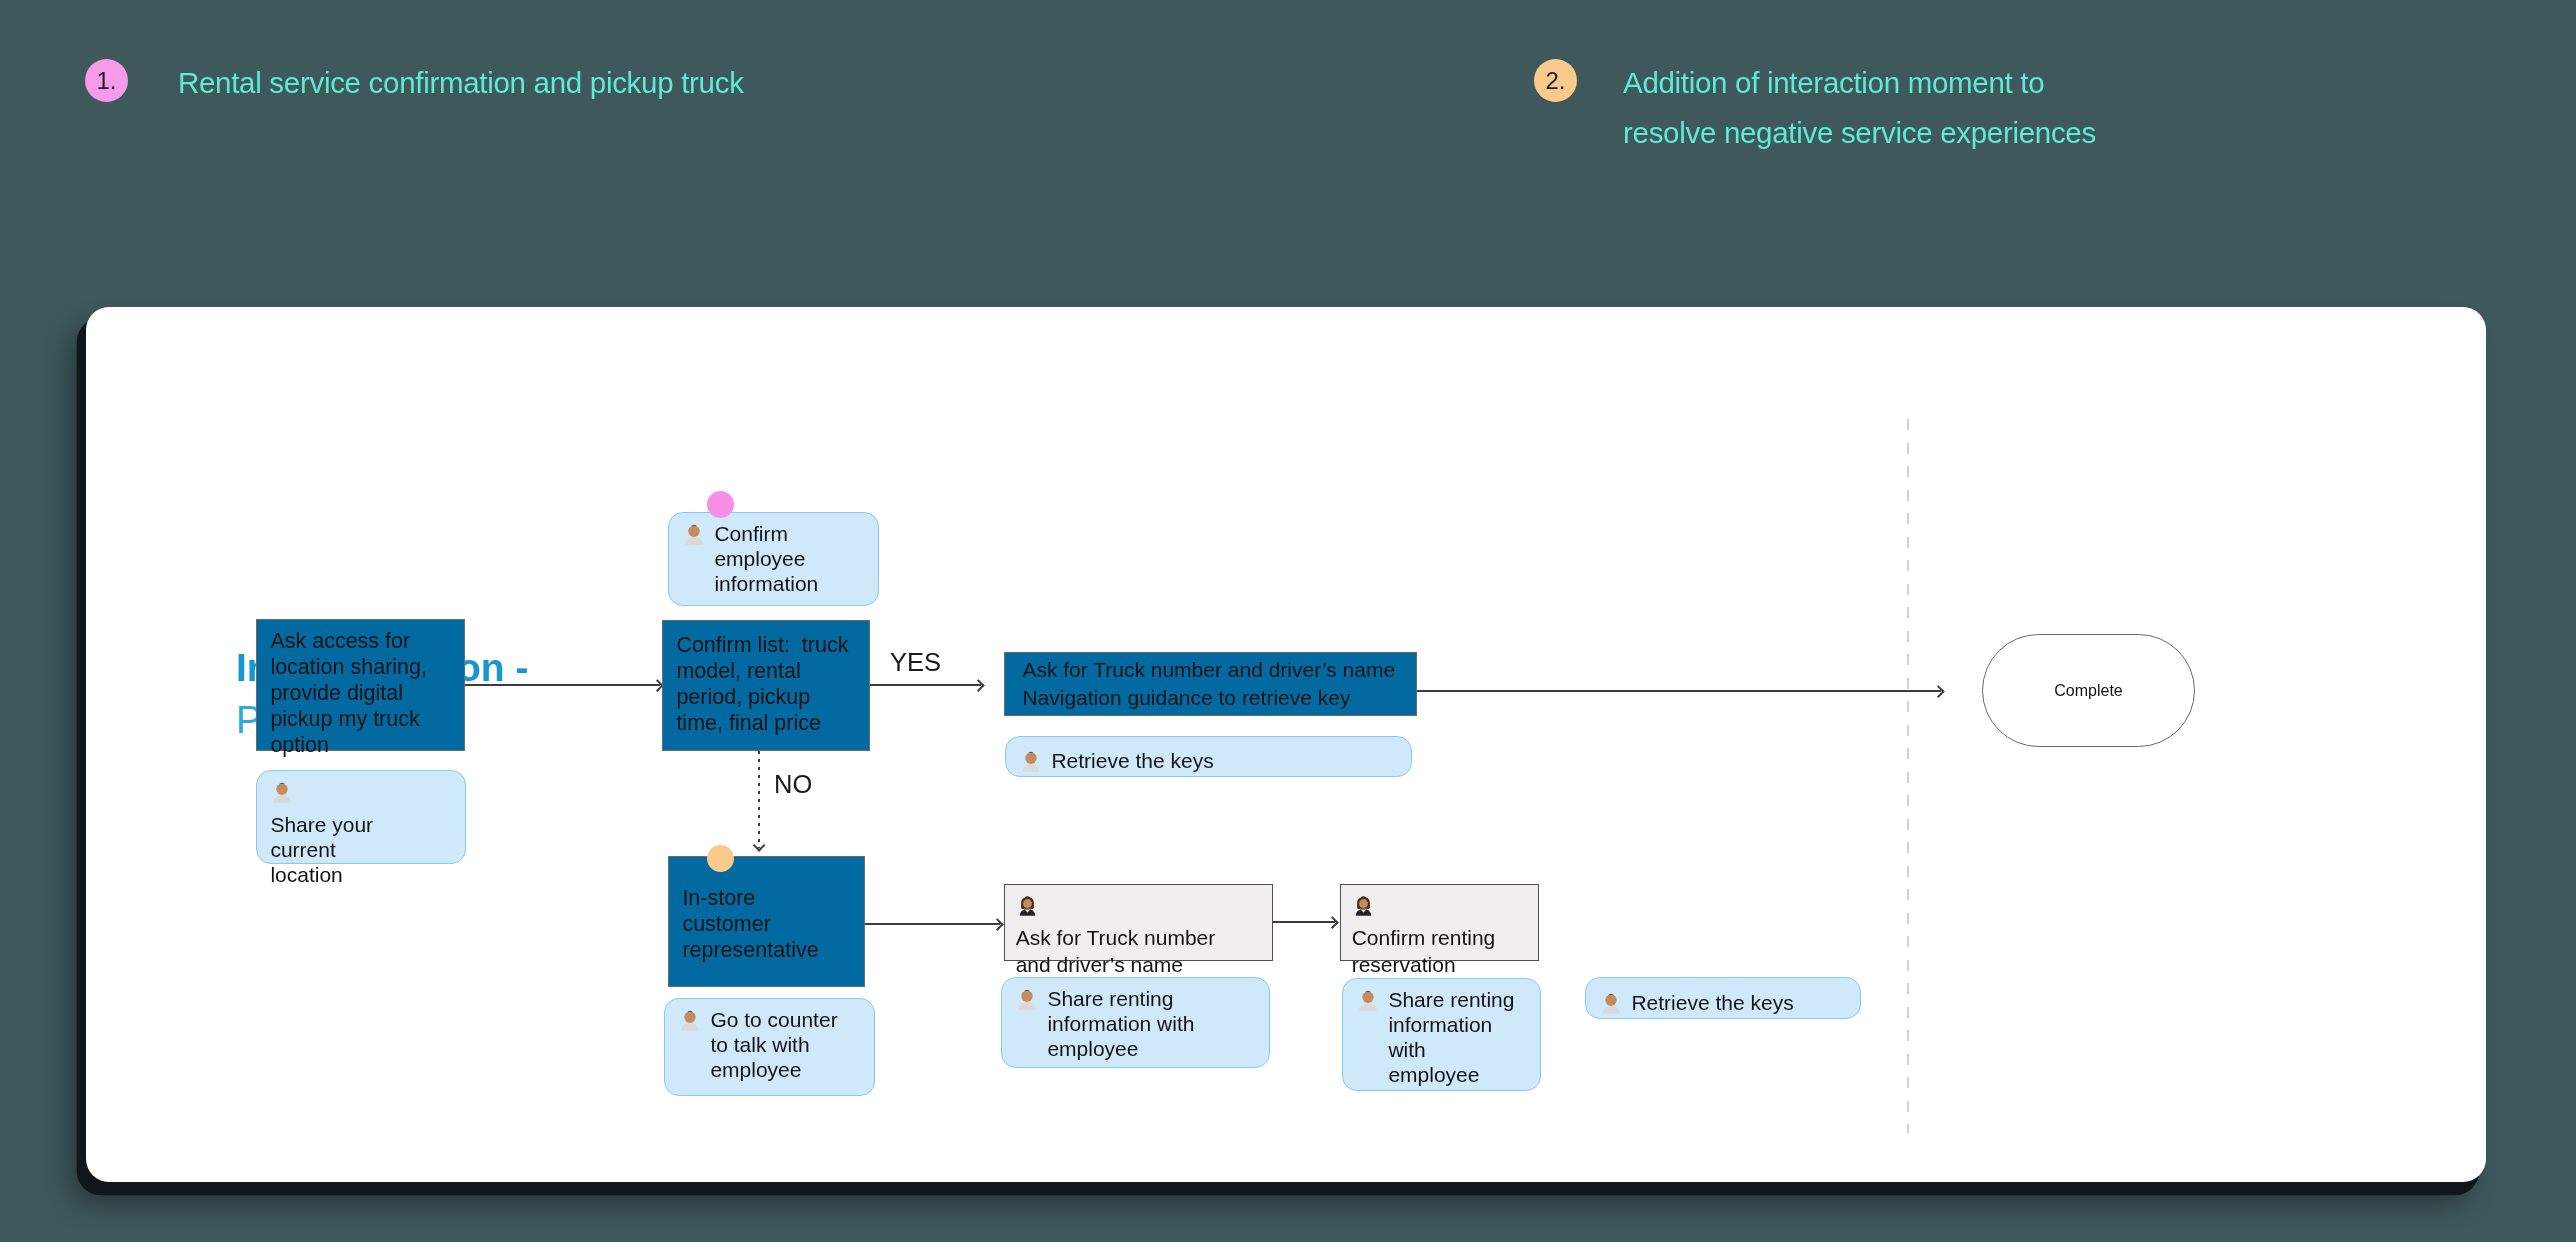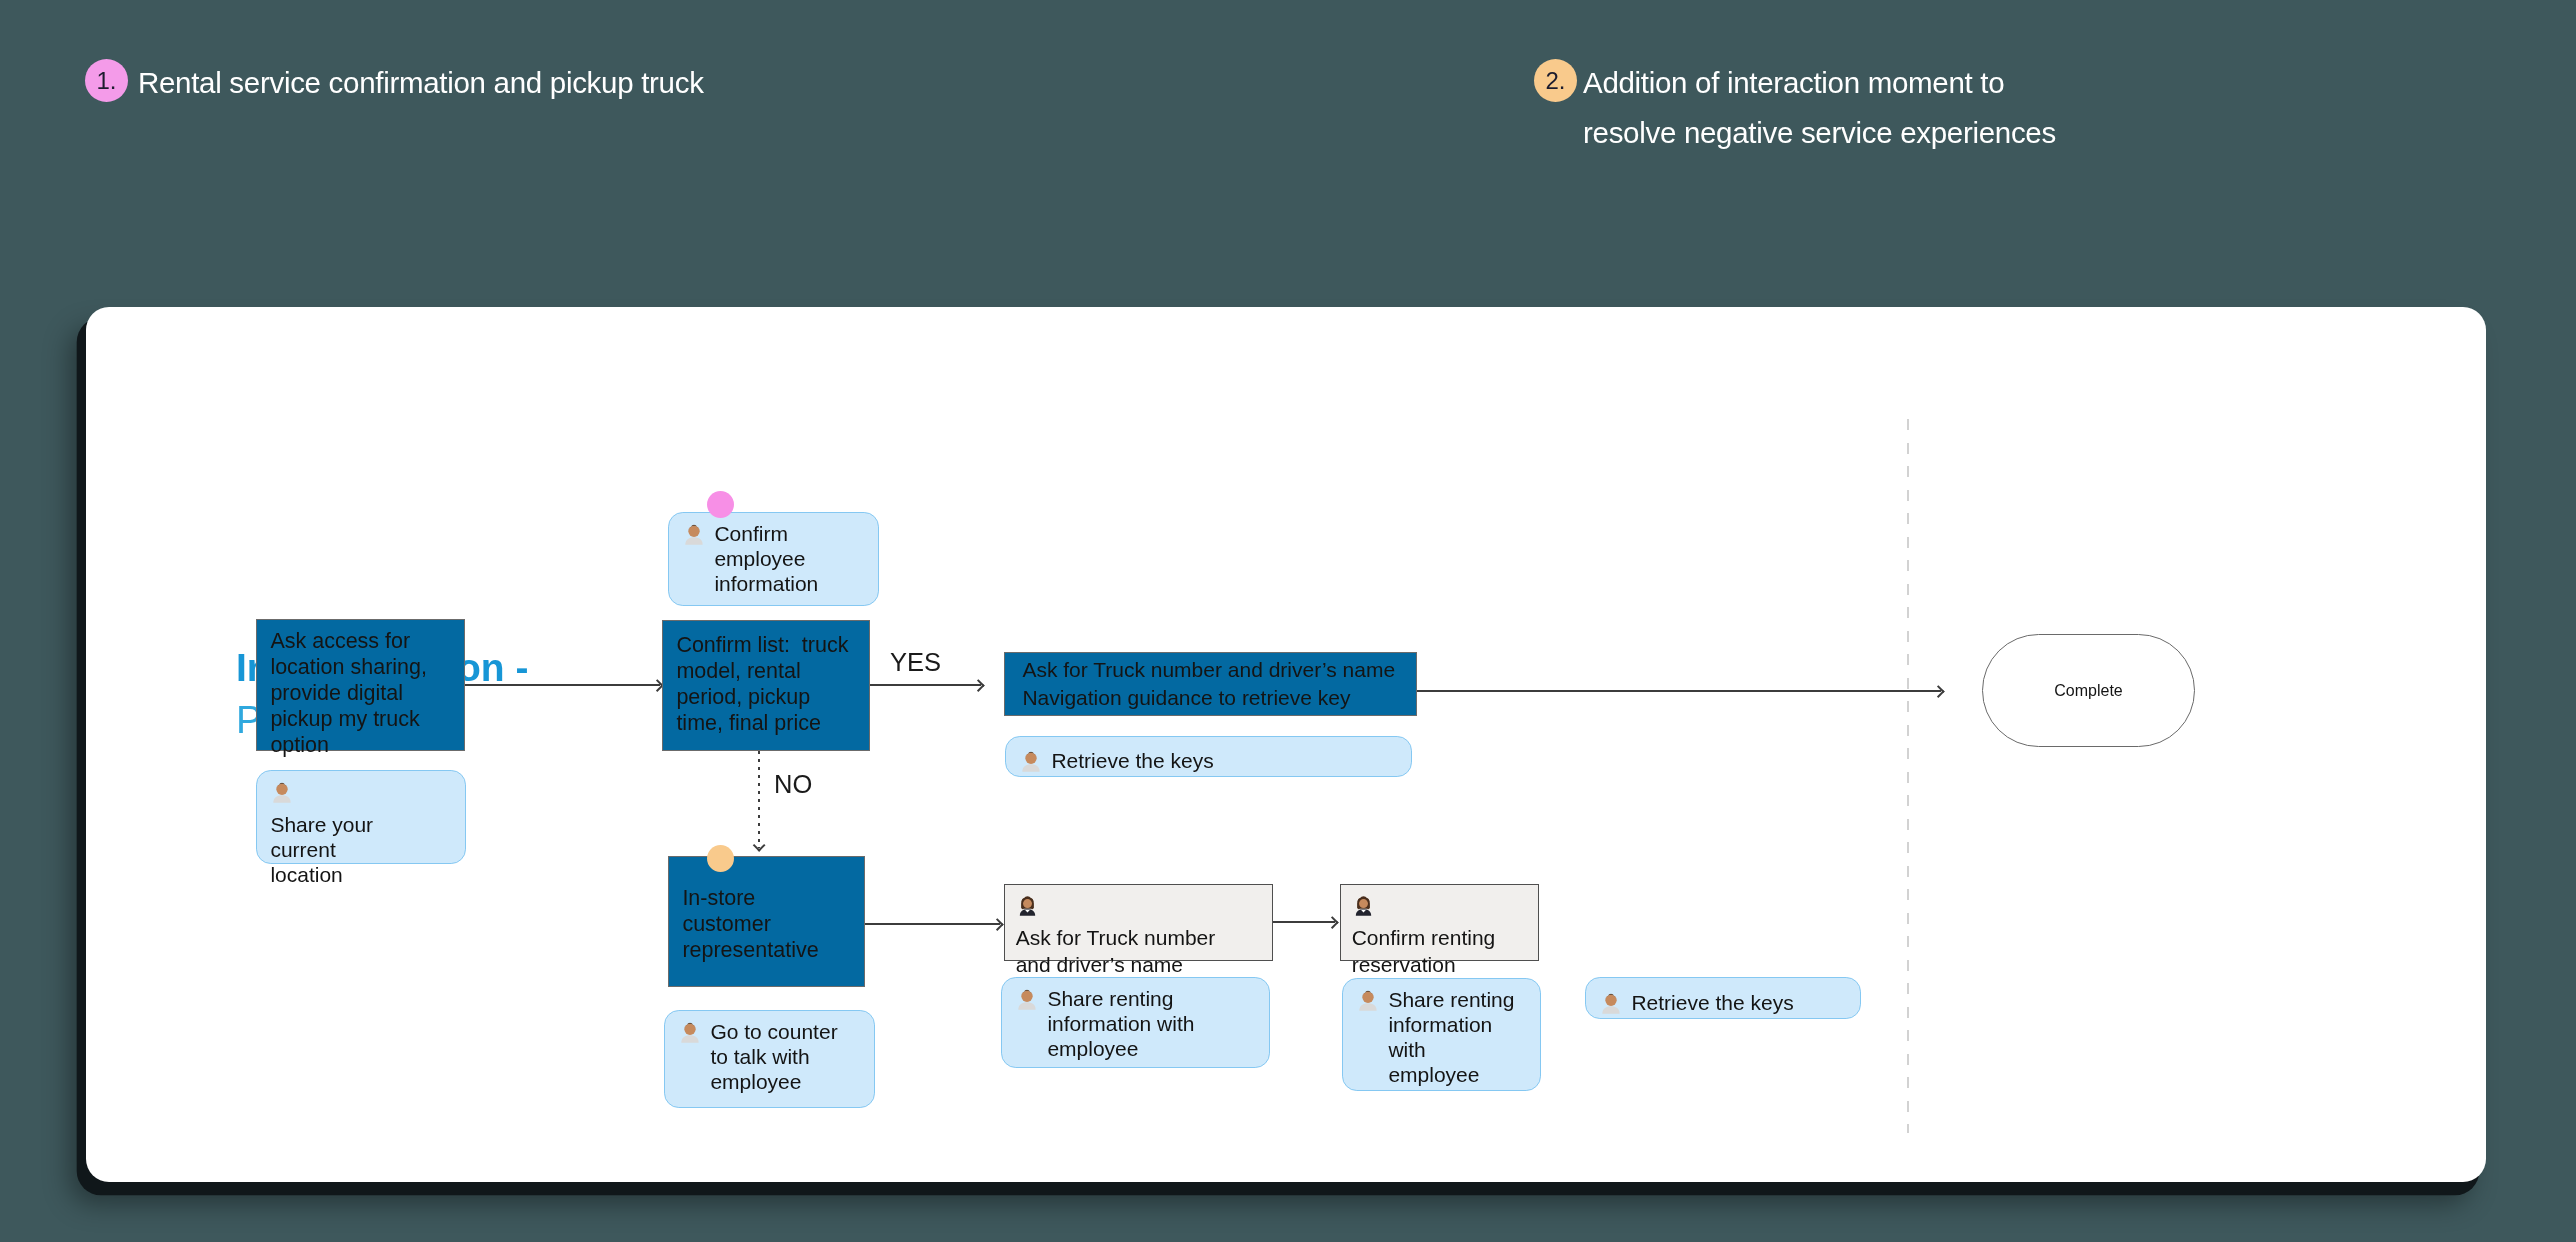--- a/index.html
+++ b/index.html
@@ -6,22 +6,22 @@
   body{width:2576px;height:1242px;overflow:hidden;}
   .canvas{position:relative;width:2576px;height:1242px;background:#3E585C;
           font-family:"Liberation Sans",sans-serif;color:#141414;}
 
   
   .badge{position:absolute;width:43px;height:43px;border-radius:50%;
          display:flex;align-items:center;justify-content:center;
          font-size:24px;color:#1c1c2e;}
   #badge1{left:85px;top:59px;background:#F49BE9;}
   #badge2{left:1534px;top:59px;background:#F9CA8C;}
-  .ann-text{position:absolute;font-size:29.5px;color:#ffffff;line-height:50px;
-            white-space:pre-wrap;letter-spacing:-0.3px;}
+  .ann-text{position:absolute;font-size:29.5px;color:#5eead4;line-height:50px;
+            white-space:pre-wrap;letter-spacing:-0.3px;margin-left:40px;}
   #ann1{left:138px;top:58px;}
   #ann2{left:1583px;top:58px;}
 
   
   .board{position:absolute;left:86px;top:307px;width:2400px;height:875px;
          background:#ffffff;border-radius:23px;
          box-shadow:-8px 12px 0 1.3px #10171a,-16px 21.5px 27px rgba(0,0,0,.38);}
   .board-heading{position:absolute;left:150px;top:335px;font-size:39px;line-height:52px;}
   .board-heading .bold{font-weight:bold;color:#1796D6;}
   .board-heading .light{color:#2FA8DE;}
@@ -40,21 +40,21 @@
 
   #n-ask-access{left:170px;top:312px;width:209px;height:132px;padding:8px 4px 0 13.4px;}
   #n-confirm-list{left:576px;top:313px;width:208px;height:131px;padding:10.7px 4px 0 13.4px;}
   #n-ask-truck-nav{left:918px;top:345px;width:413px;height:64px;
                    display:flex;align-items:center;padding-left:17.4px;font-size:21px;line-height:28px;}
   #n-in-store-rep{left:582px;top:549px;width:197px;height:131px;padding:28px 4px 0 13.4px;}
 
   #n-share-location{left:170px;top:463px;width:210px;height:94px;flex-direction:column;}
   #n-confirm-info{left:582px;top:205px;width:211px;height:94px;}
   #n-retrieve-top{left:919px;top:429px;width:407px;height:41px;}
-  #n-go-counter{left:578px;top:691px;width:211px;height:98px;margin-top:12px;}
+  #n-go-counter{left:578px;top:691px;width:211px;height:98px;}
   #n-share-renting-1{left:915px;top:670px;width:269px;height:91px;}
   #n-share-renting-2{left:1256px;top:671px;width:199px;height:113px;}
   #n-retrieve-bottom{left:1499px;top:670px;width:276px;height:42px;}
 
   #n-ask-truck-emp{left:918px;top:577px;width:269px;height:77px;}
   #n-confirm-res{left:1254px;top:577px;width:199px;height:77px;}
   #n-provide-key{left:1503px;top:577px;width:274px;height:77px;}
 
   #n-complete{left:1896px;top:327px;width:213px;height:113px;background:#fff;
               border:1.3px solid #6a6a6a;border-radius:57px;display:flex;

